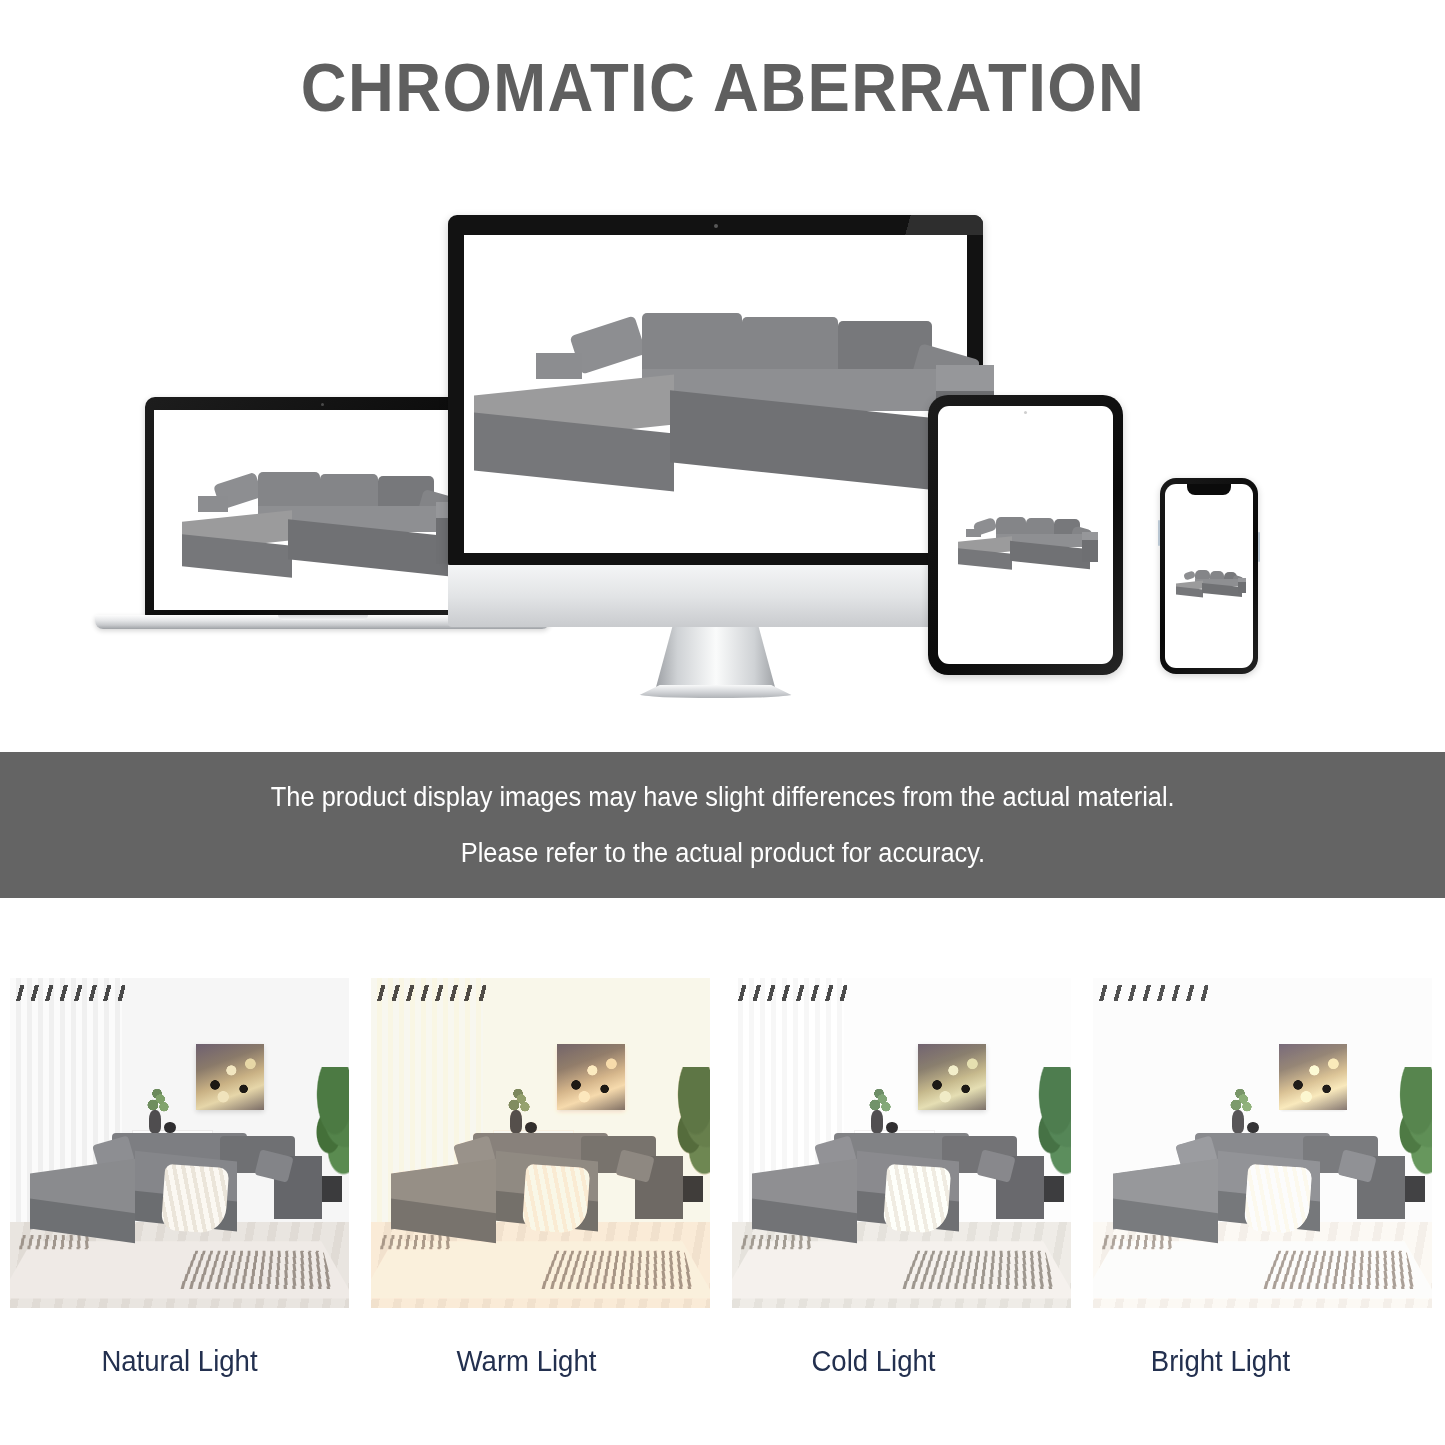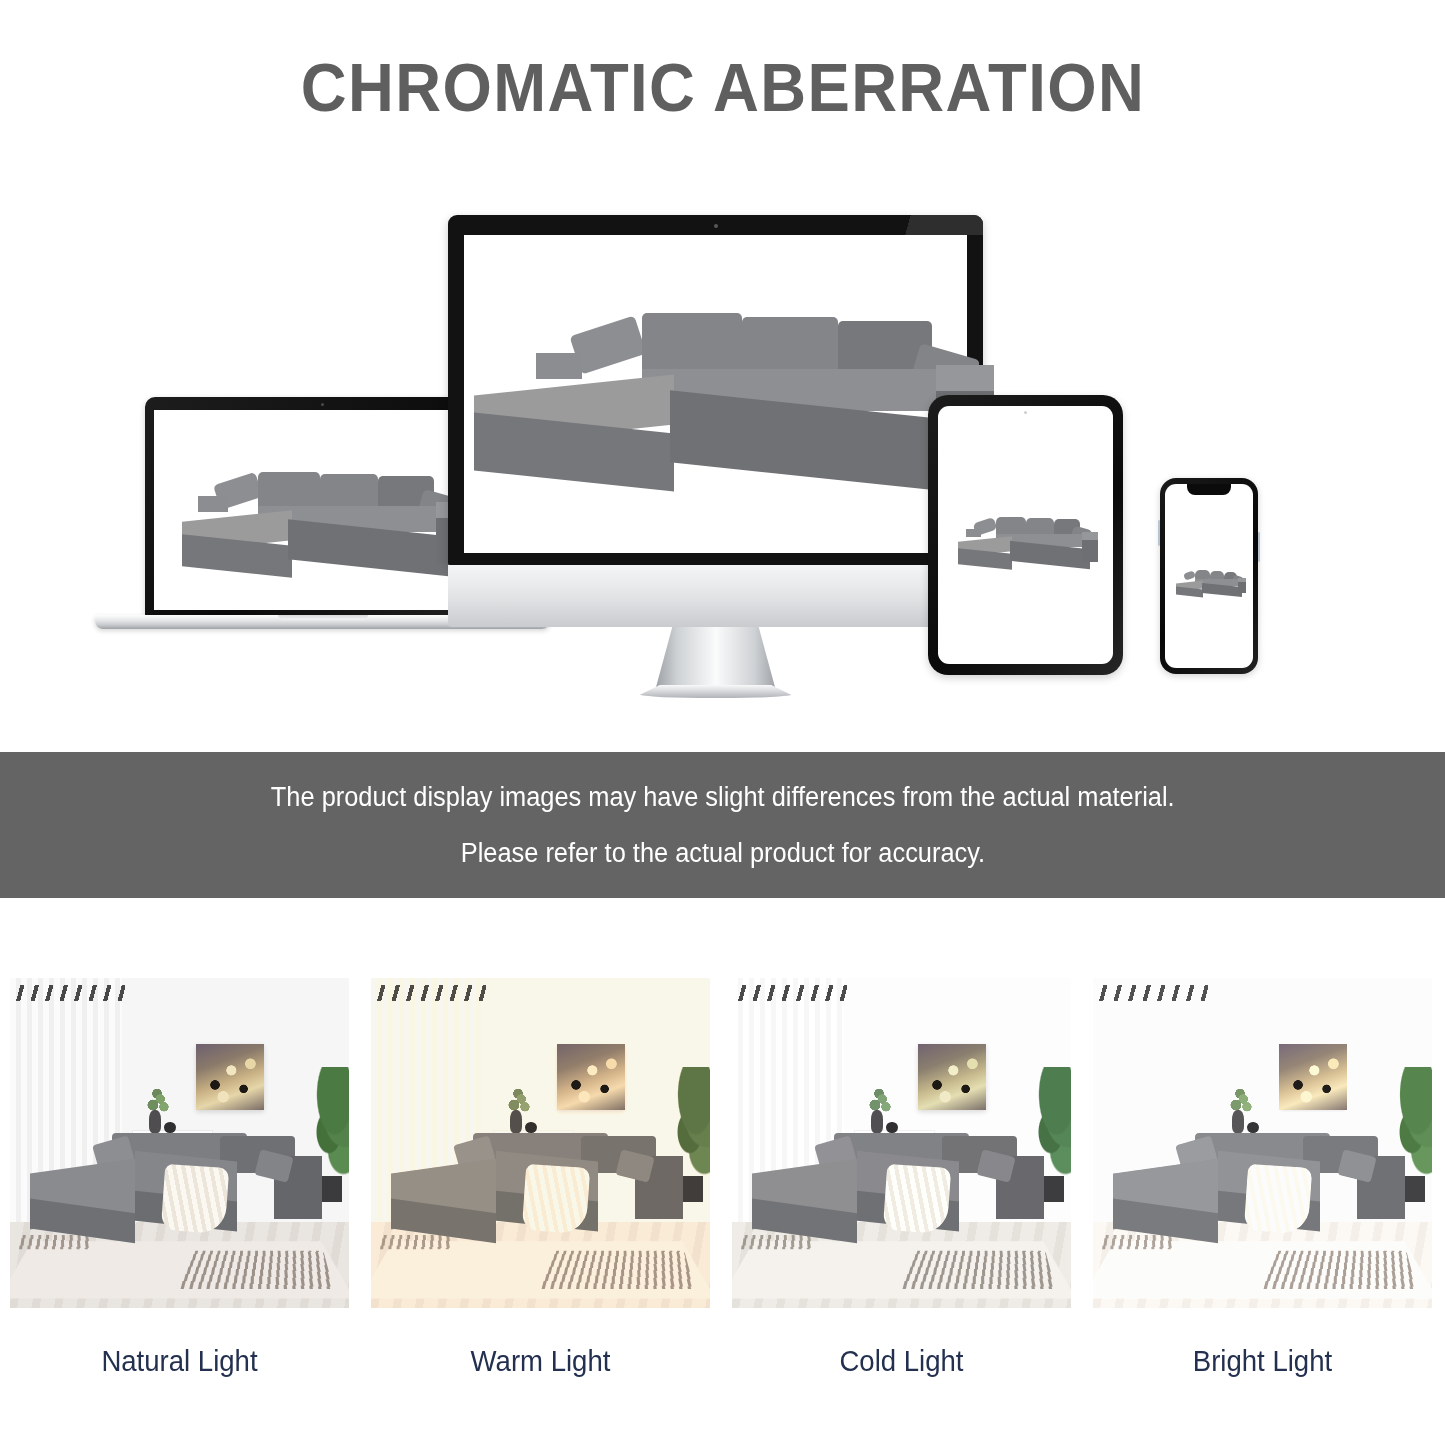--- a/index.html
+++ b/index.html
@@ -284,21 +284,21 @@
     position: relative;
     overflow: hidden;
     background: #fff;
   }
   .labels {
     position: absolute;
     left: 0; top: 1345px;
     width: 1445px;
     height: 60px;
     display: flex;
-    gap: 22px;
+    gap: 8px;
     padding: 0 10px;
     box-sizing: border-box;
   }
   .label-cell {
     width: 339px;
     text-align: center;
     color: #23304f;
     font-size: 29px;
     font-family: "Liberation Sans", sans-serif;
     transform: scaleX(0.95);

